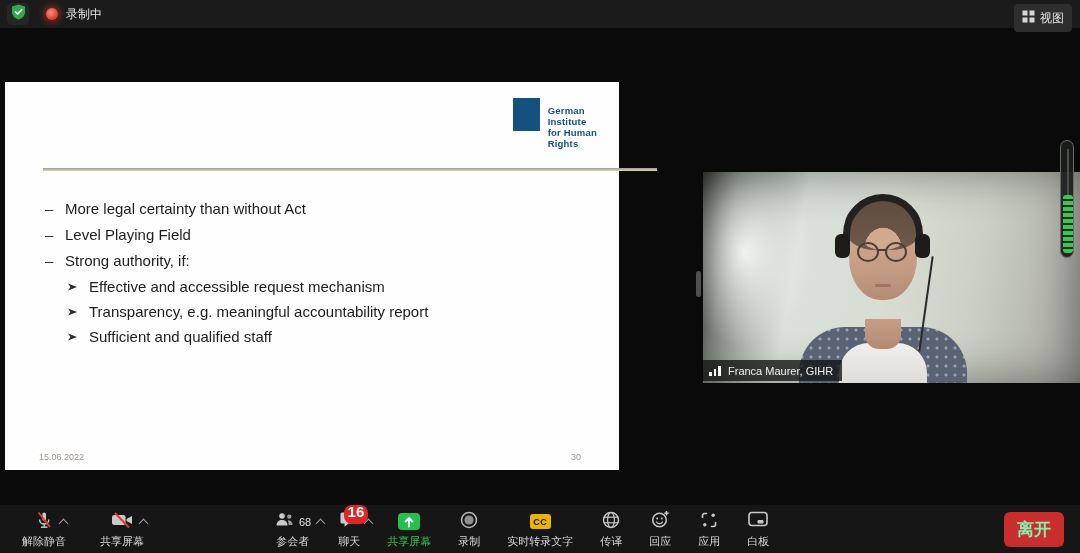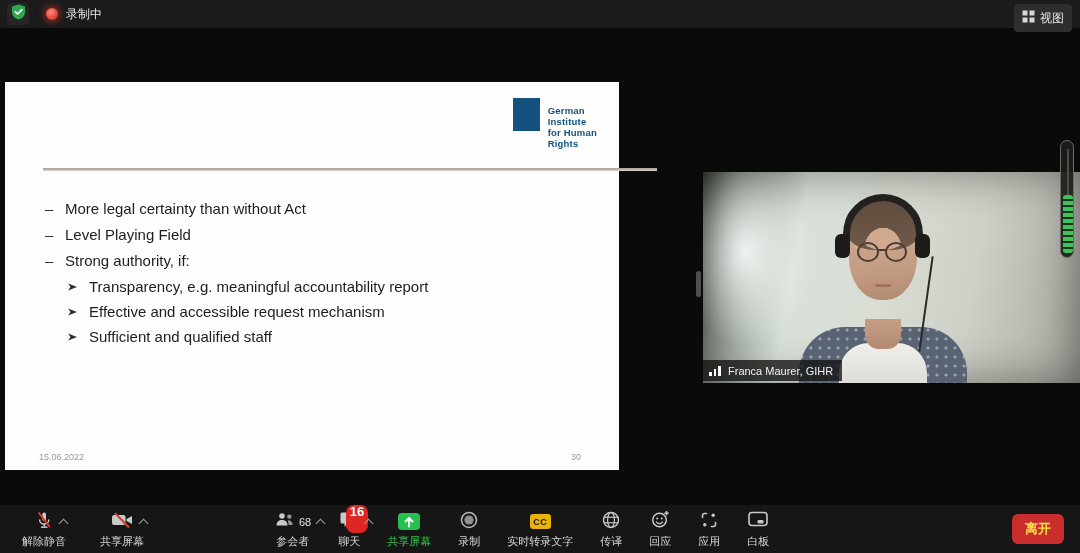--- a/index.html
+++ b/index.html
@@ -80,24 +80,24 @@
   .toolbar { position:absolute; left:0; bottom:0; width:1080px; height:48px; background:#161616; display:flex; align-items:center; }
   .tgroup-left { display:flex; gap:34px; margin-left:22px; }
   .tgroup-center { position:absolute; left:274px; top:0; height:48px; display:flex; align-items:center; gap:27px; }
   .titem { display:flex; flex-direction:column; align-items:center; gap:3px; position:relative; cursor:pointer; }
   .titem .ic { height:20px; display:flex; align-items:center; justify-content:center; gap:4px; position:relative; }
   .titem .lbl { font-size:11px; color:#d6d6d6; line-height:12px; white-space:nowrap; }
   .titem .lbl.green { color:#35c24f; }
   .count { font-size:11px; color:#e0e0e0; }
   .chev { position:absolute; top:5px; right:-15px; width:10px; height:10px; cursor:pointer; }
   .chev::before { content:""; position:absolute; left:1px; top:3px; width:6px; height:6px; border-left:1.6px solid #9e9e9e; border-top:1.6px solid #9e9e9e; transform:rotate(45deg); }
-  .badge { position:absolute; top:-6px; right:-9px; min-width:11px; height:28px; background:#e02525; border-radius:8px; color:#fff; font-size:13px; font-weight:bold; line-height:13px; text-align:center; padding:0 3.5px; }
+  .badge { position:absolute; top:-6px; right:-9px; min-width:11px; height:19px; background:#e02525; border-radius:8px; color:#fff; font-size:15px; font-weight:bold; line-height:13px; text-align:center; padding:0 3.5px; }
   .share-ic { width:22px; height:17px; background:#27bf4f; border-radius:4px; display:flex; align-items:center; justify-content:center; }
   .cc-ic { width:21px; height:15px; background:#eab308; border-radius:3px; color:#161616; font-size:9px; font-weight:bold; display:flex; align-items:center; justify-content:center; letter-spacing:.5px; }
-  .leave-btn { margin-left:auto; margin-right:16px; background:#c92d2d; color:#fde047; font-size:13px; font-weight:bold; border:none; border-radius:6px; padding:6px 13px; cursor:pointer; font-family:"Liberation Sans",sans-serif; }
+  .leave-btn { margin-left:auto; margin-right:16px; background:#c92d2d; color:#86efac; font-size:17px; font-weight:bold; border:none; border-radius:6px; padding:6px 13px; cursor:pointer; font-family:"Liberation Sans",sans-serif; }
 </style>
 </head>
 <body>
 
 <div class="topbar">
   <div class="shield-btn">
     <span>
       <svg width="15" height="16" viewBox="0 0 15 16">
           <path d="M7.5 0.5 L14 2.6 V8 C14 12 11 14.6 7.5 15.5 C4 14.6 1 12 1 8 V2.6 Z" fill="#2fa84f"></path>
           <path d="M4.4 7.8 L6.7 10 L10.8 5.6" stroke="#fff" stroke-width="1.7" fill="none" stroke-linecap="round" stroke-linejoin="round"></path>
@@ -138,25 +138,25 @@
     <li class="lv1">
         <span class="mk">–</span>
         <span>Level Playing Field</span>
       </li>
     <li class="lv1">
         <span class="mk">–</span>
         <span>Strong authority, if:</span>
       </li>
     <li class="lv2">
         <span class="mk2"></span>
-        <span>Transparency, e.g. meaningful accountability report</span>
+        <span>Effective and accessible request mechanism</span>
       </li>
     <li class="lv2">
         <span class="mk2"></span>
-        <span>Effective and accessible request mechanism</span>
+        <span>Transparency, e.g. meaningful accountability report</span>
       </li>
     <li class="lv2">
         <span class="mk2"></span>
         <span>Sufficient and qualified staff</span>
       </li>
   </ul>
   <div class="footer-date">15.06.2022</div>
   <div class="footer-page">30</div>
 </div>
 

